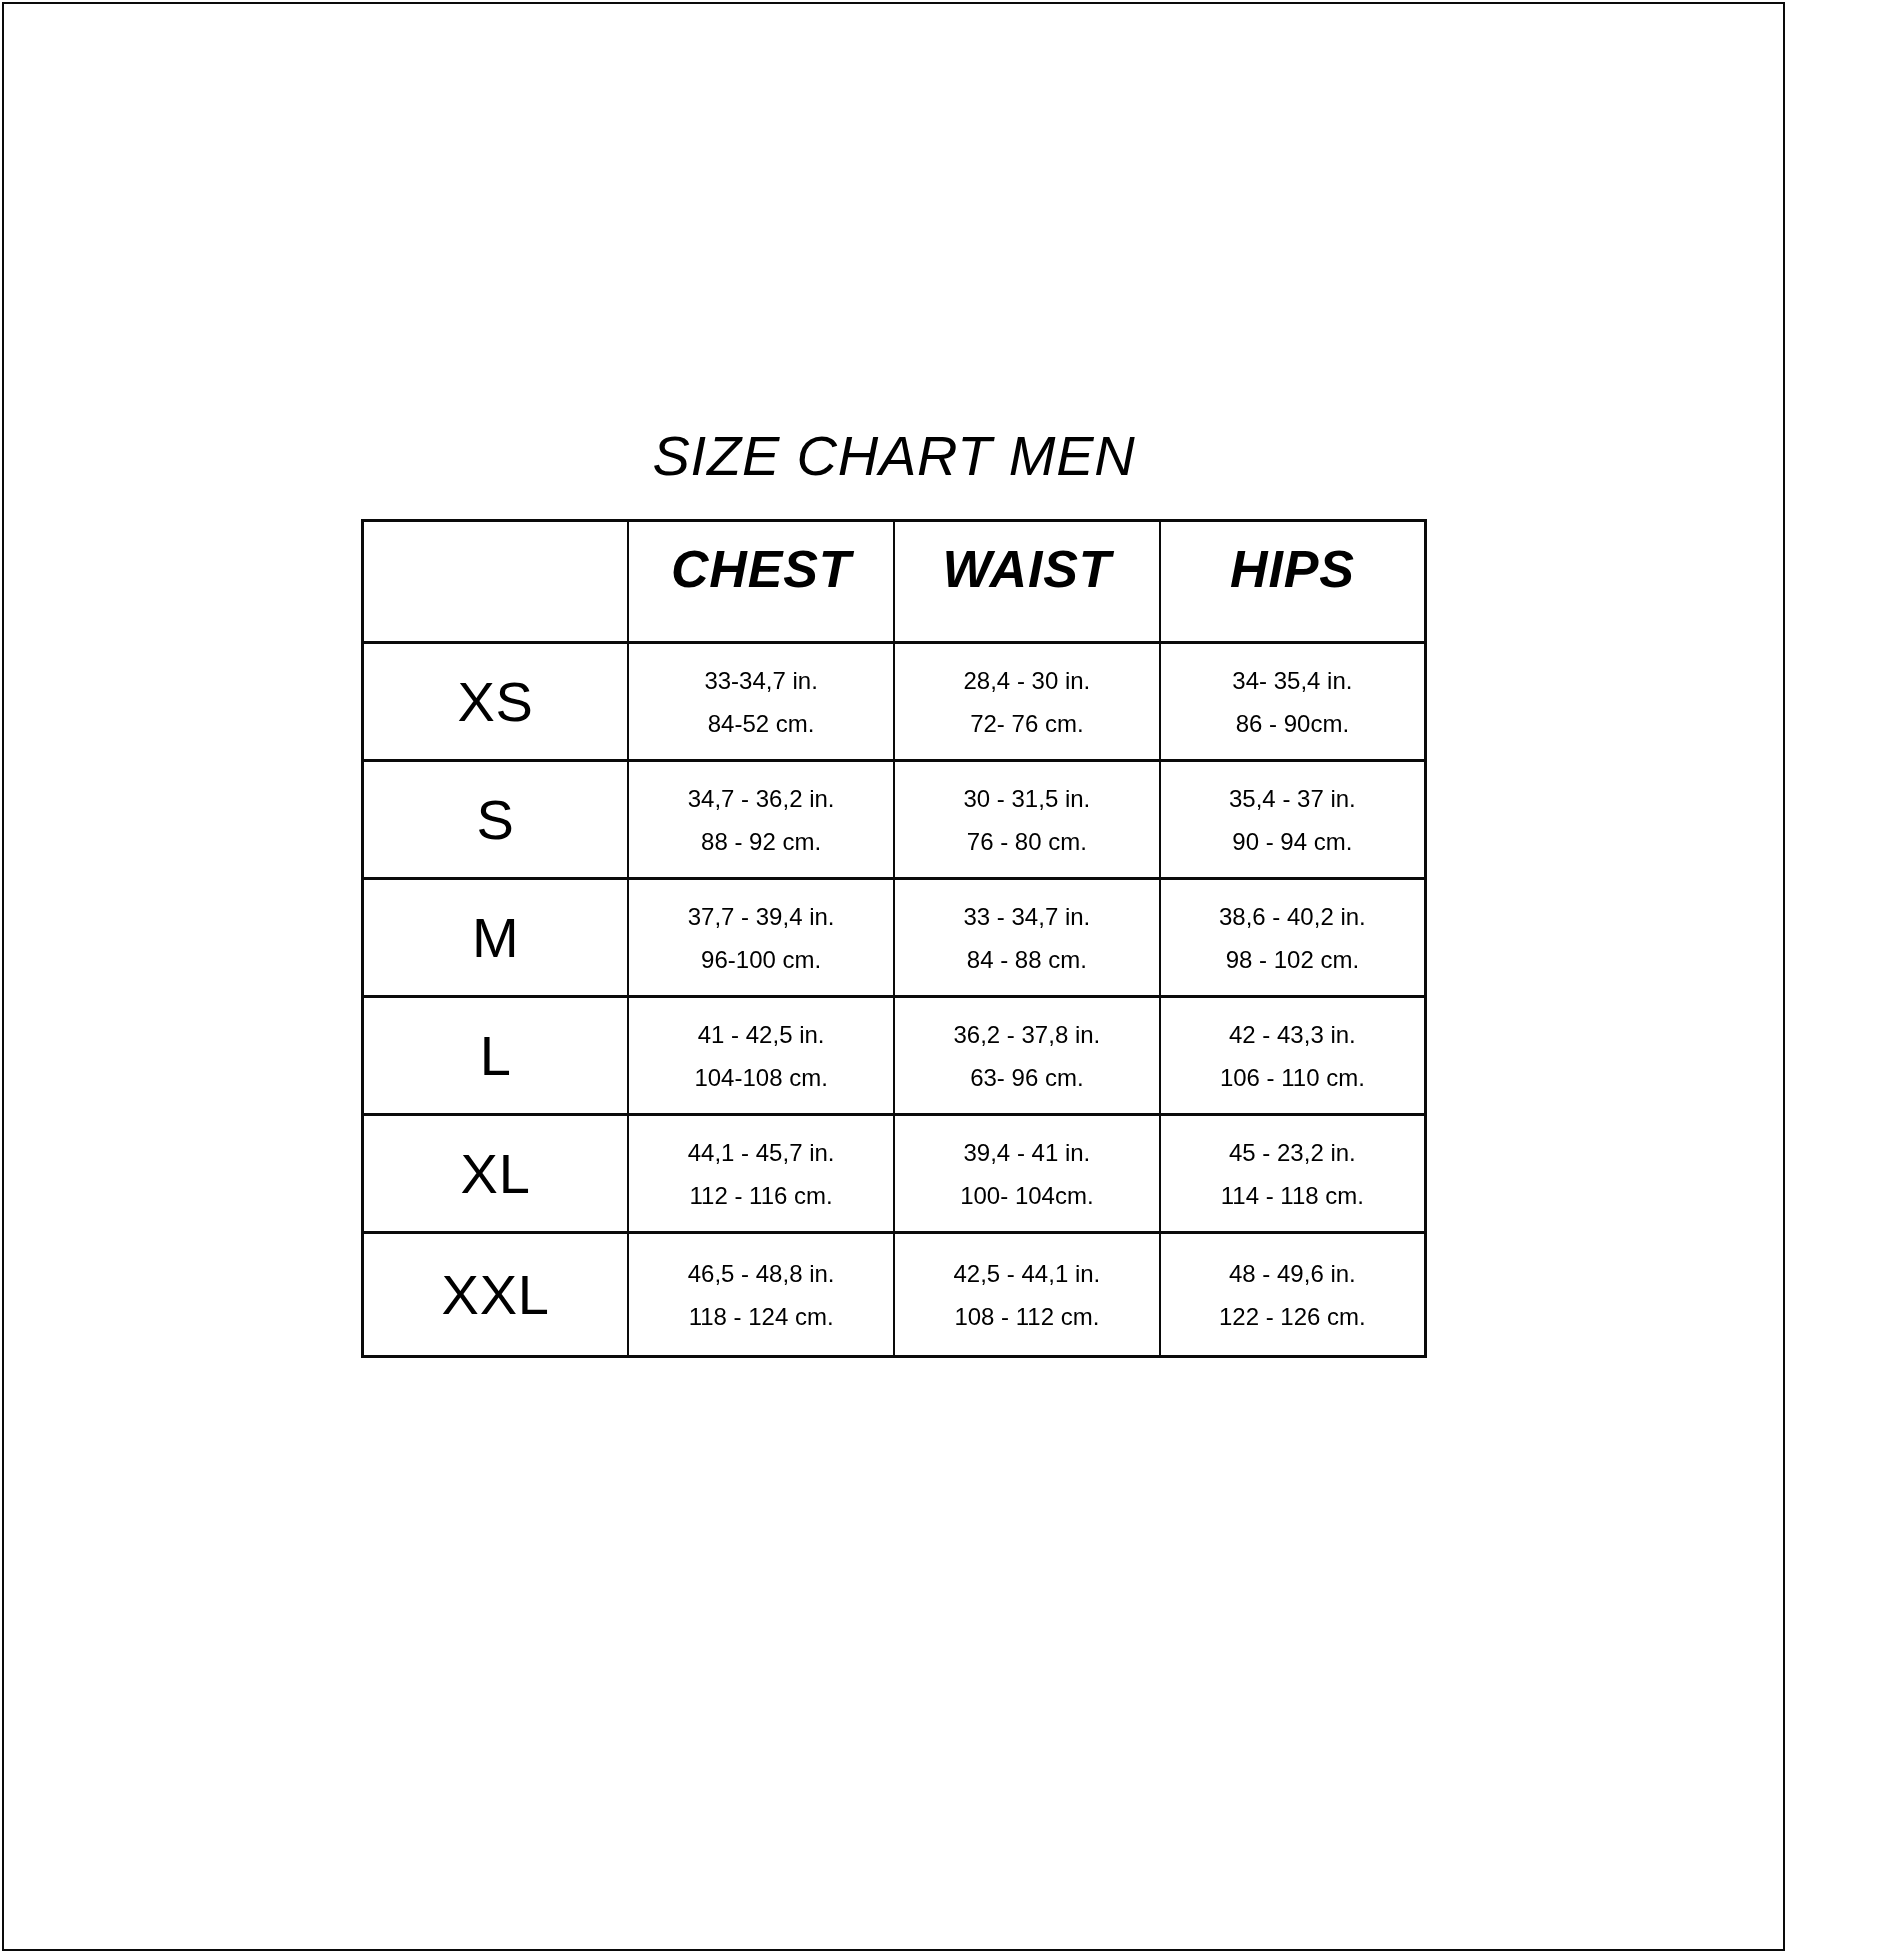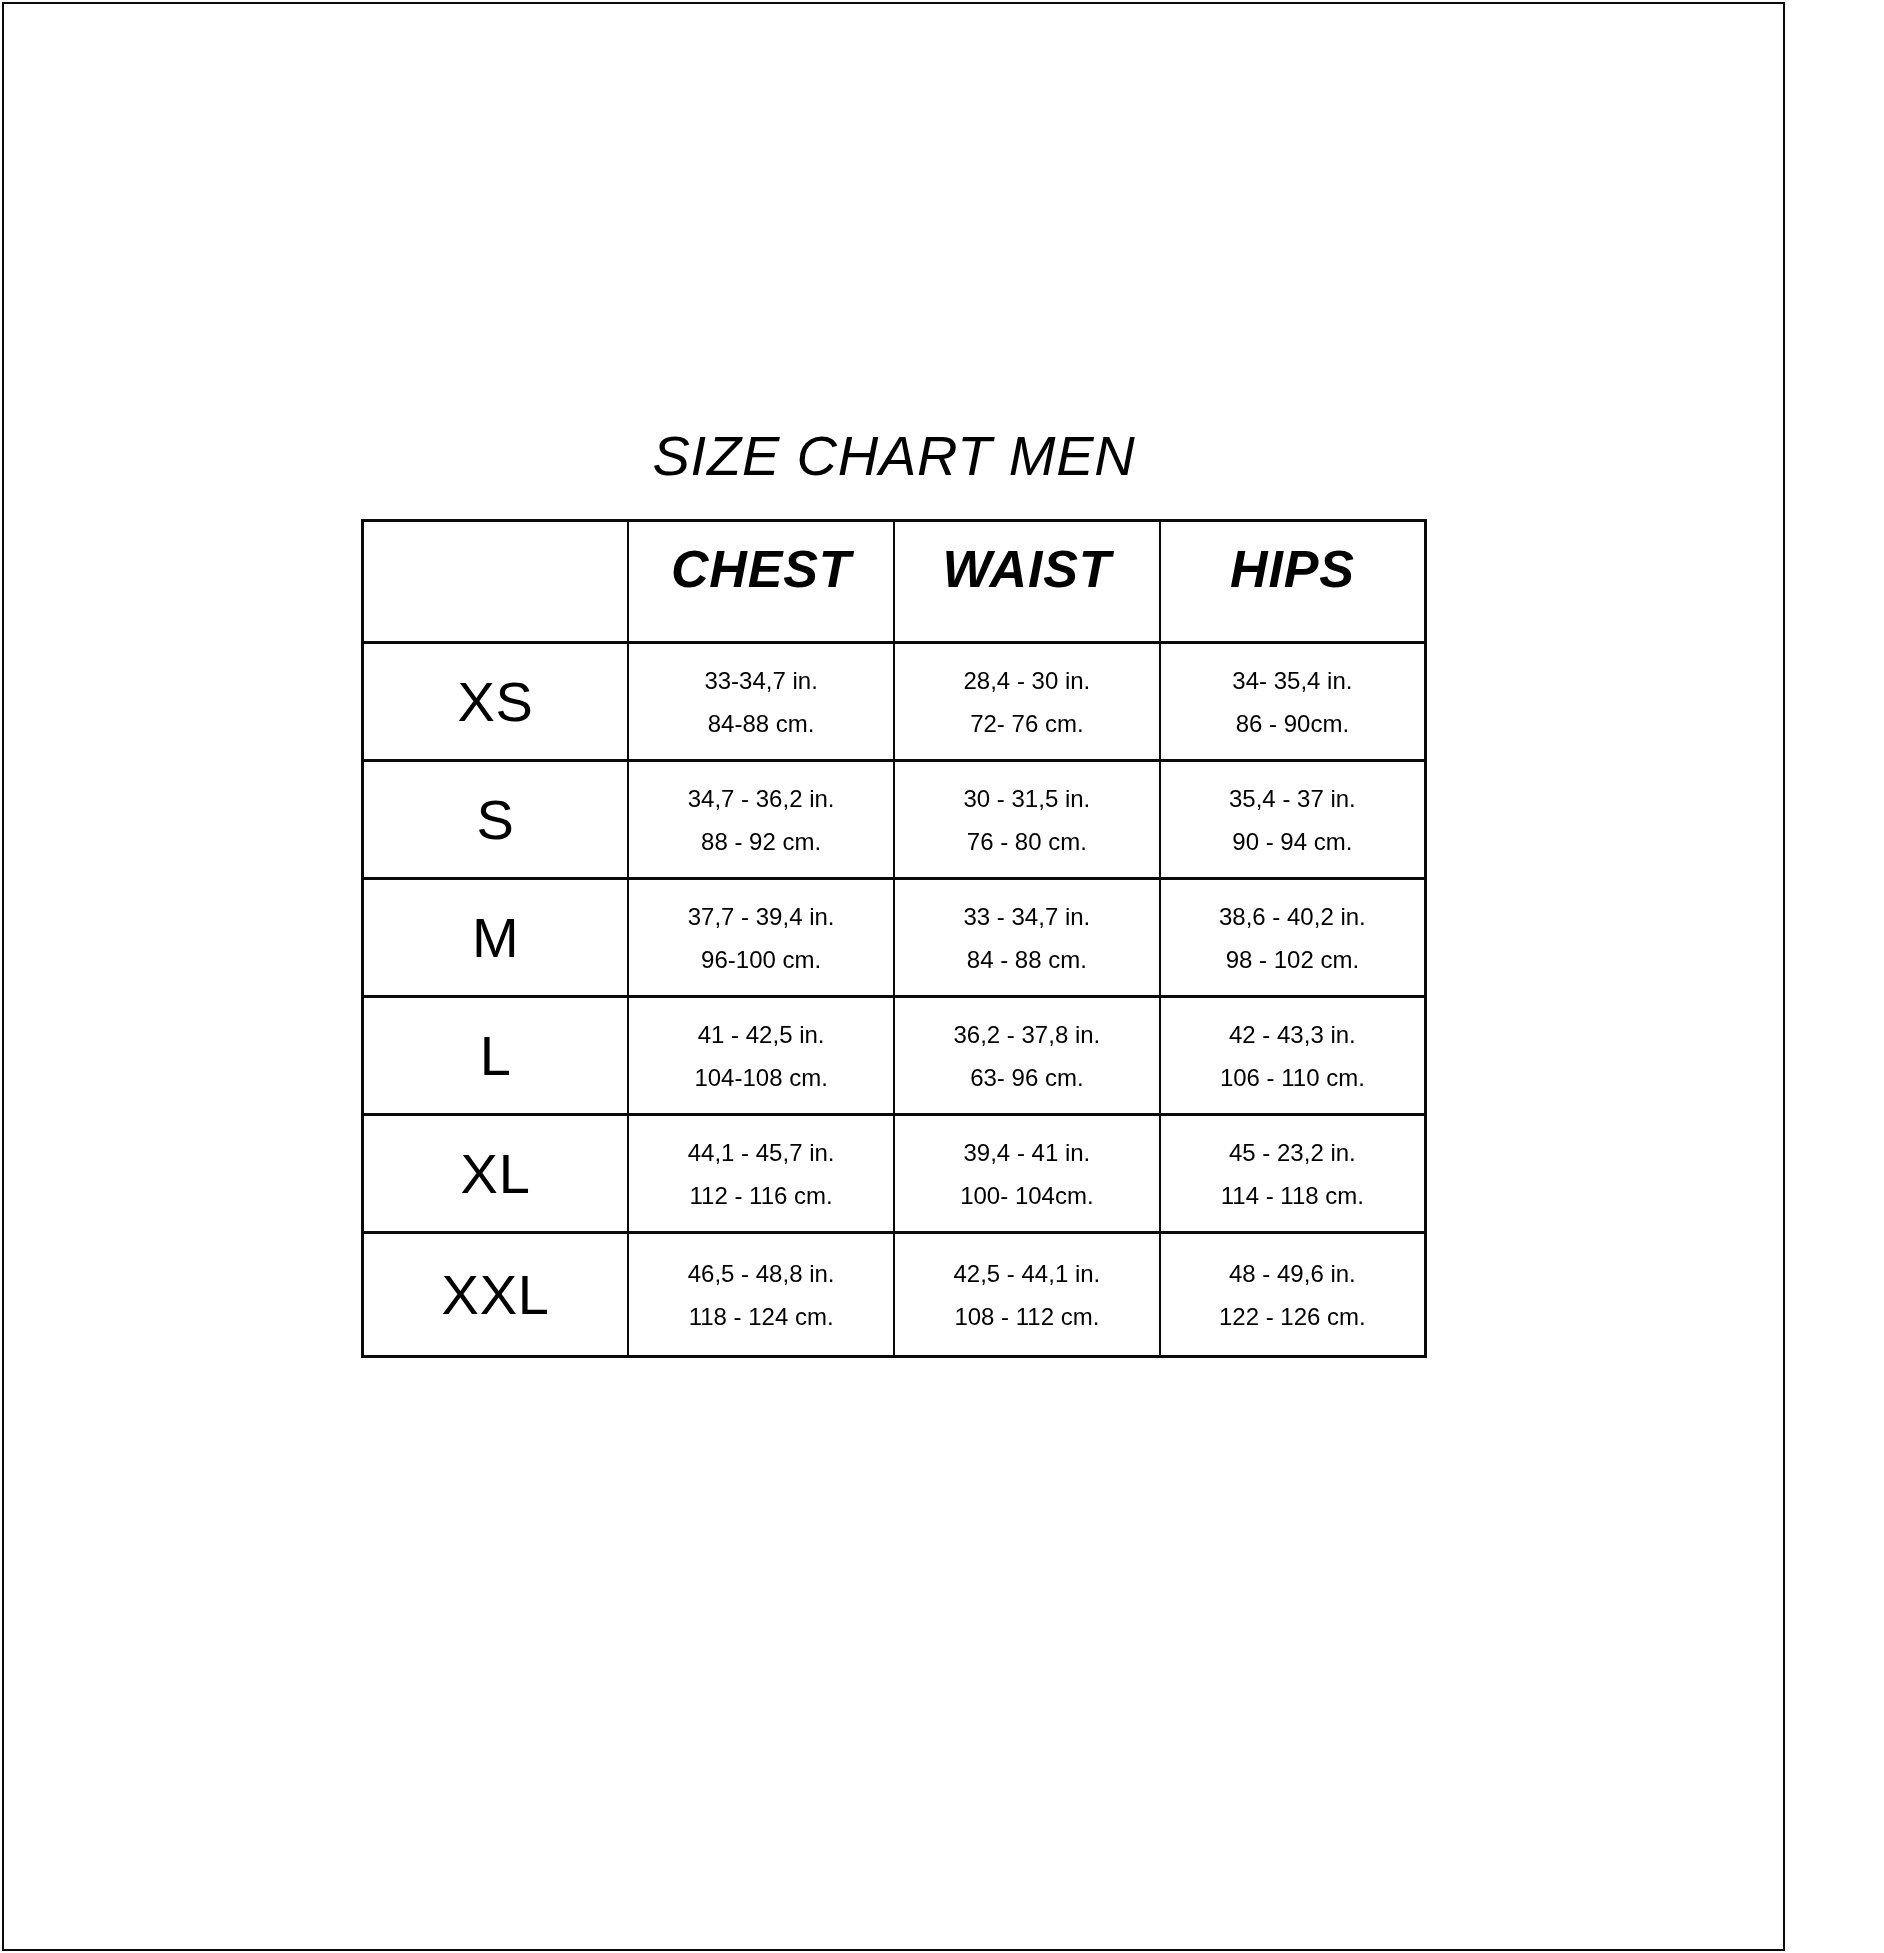--- a/index.html
+++ b/index.html
@@ -90,21 +90,21 @@
           <th class="col-header"></th>
           <th class="col-header">CHEST</th>
           <th class="col-header">WAIST</th>
           <th class="col-header">HIPS</th>
         </tr>
 
         <tr class="data-row">
           <th class="size-label">XS</th>
           <td class="measure-cell">
             <div class="line">33-34,7 in.</div>
-            <div class="line">84-88 cm.</div>
+            <div class="line">84-52 cm.</div>
           </td>
           <td class="measure-cell">
             <div class="line">28,4 - 30 in.</div>
             <div class="line">72- 76 cm.</div>
           </td>
           <td class="measure-cell">
             <div class="line">34- 35,4 in.</div>
             <div class="line">86 - 90cm.</div>
           </td>
         </tr>

